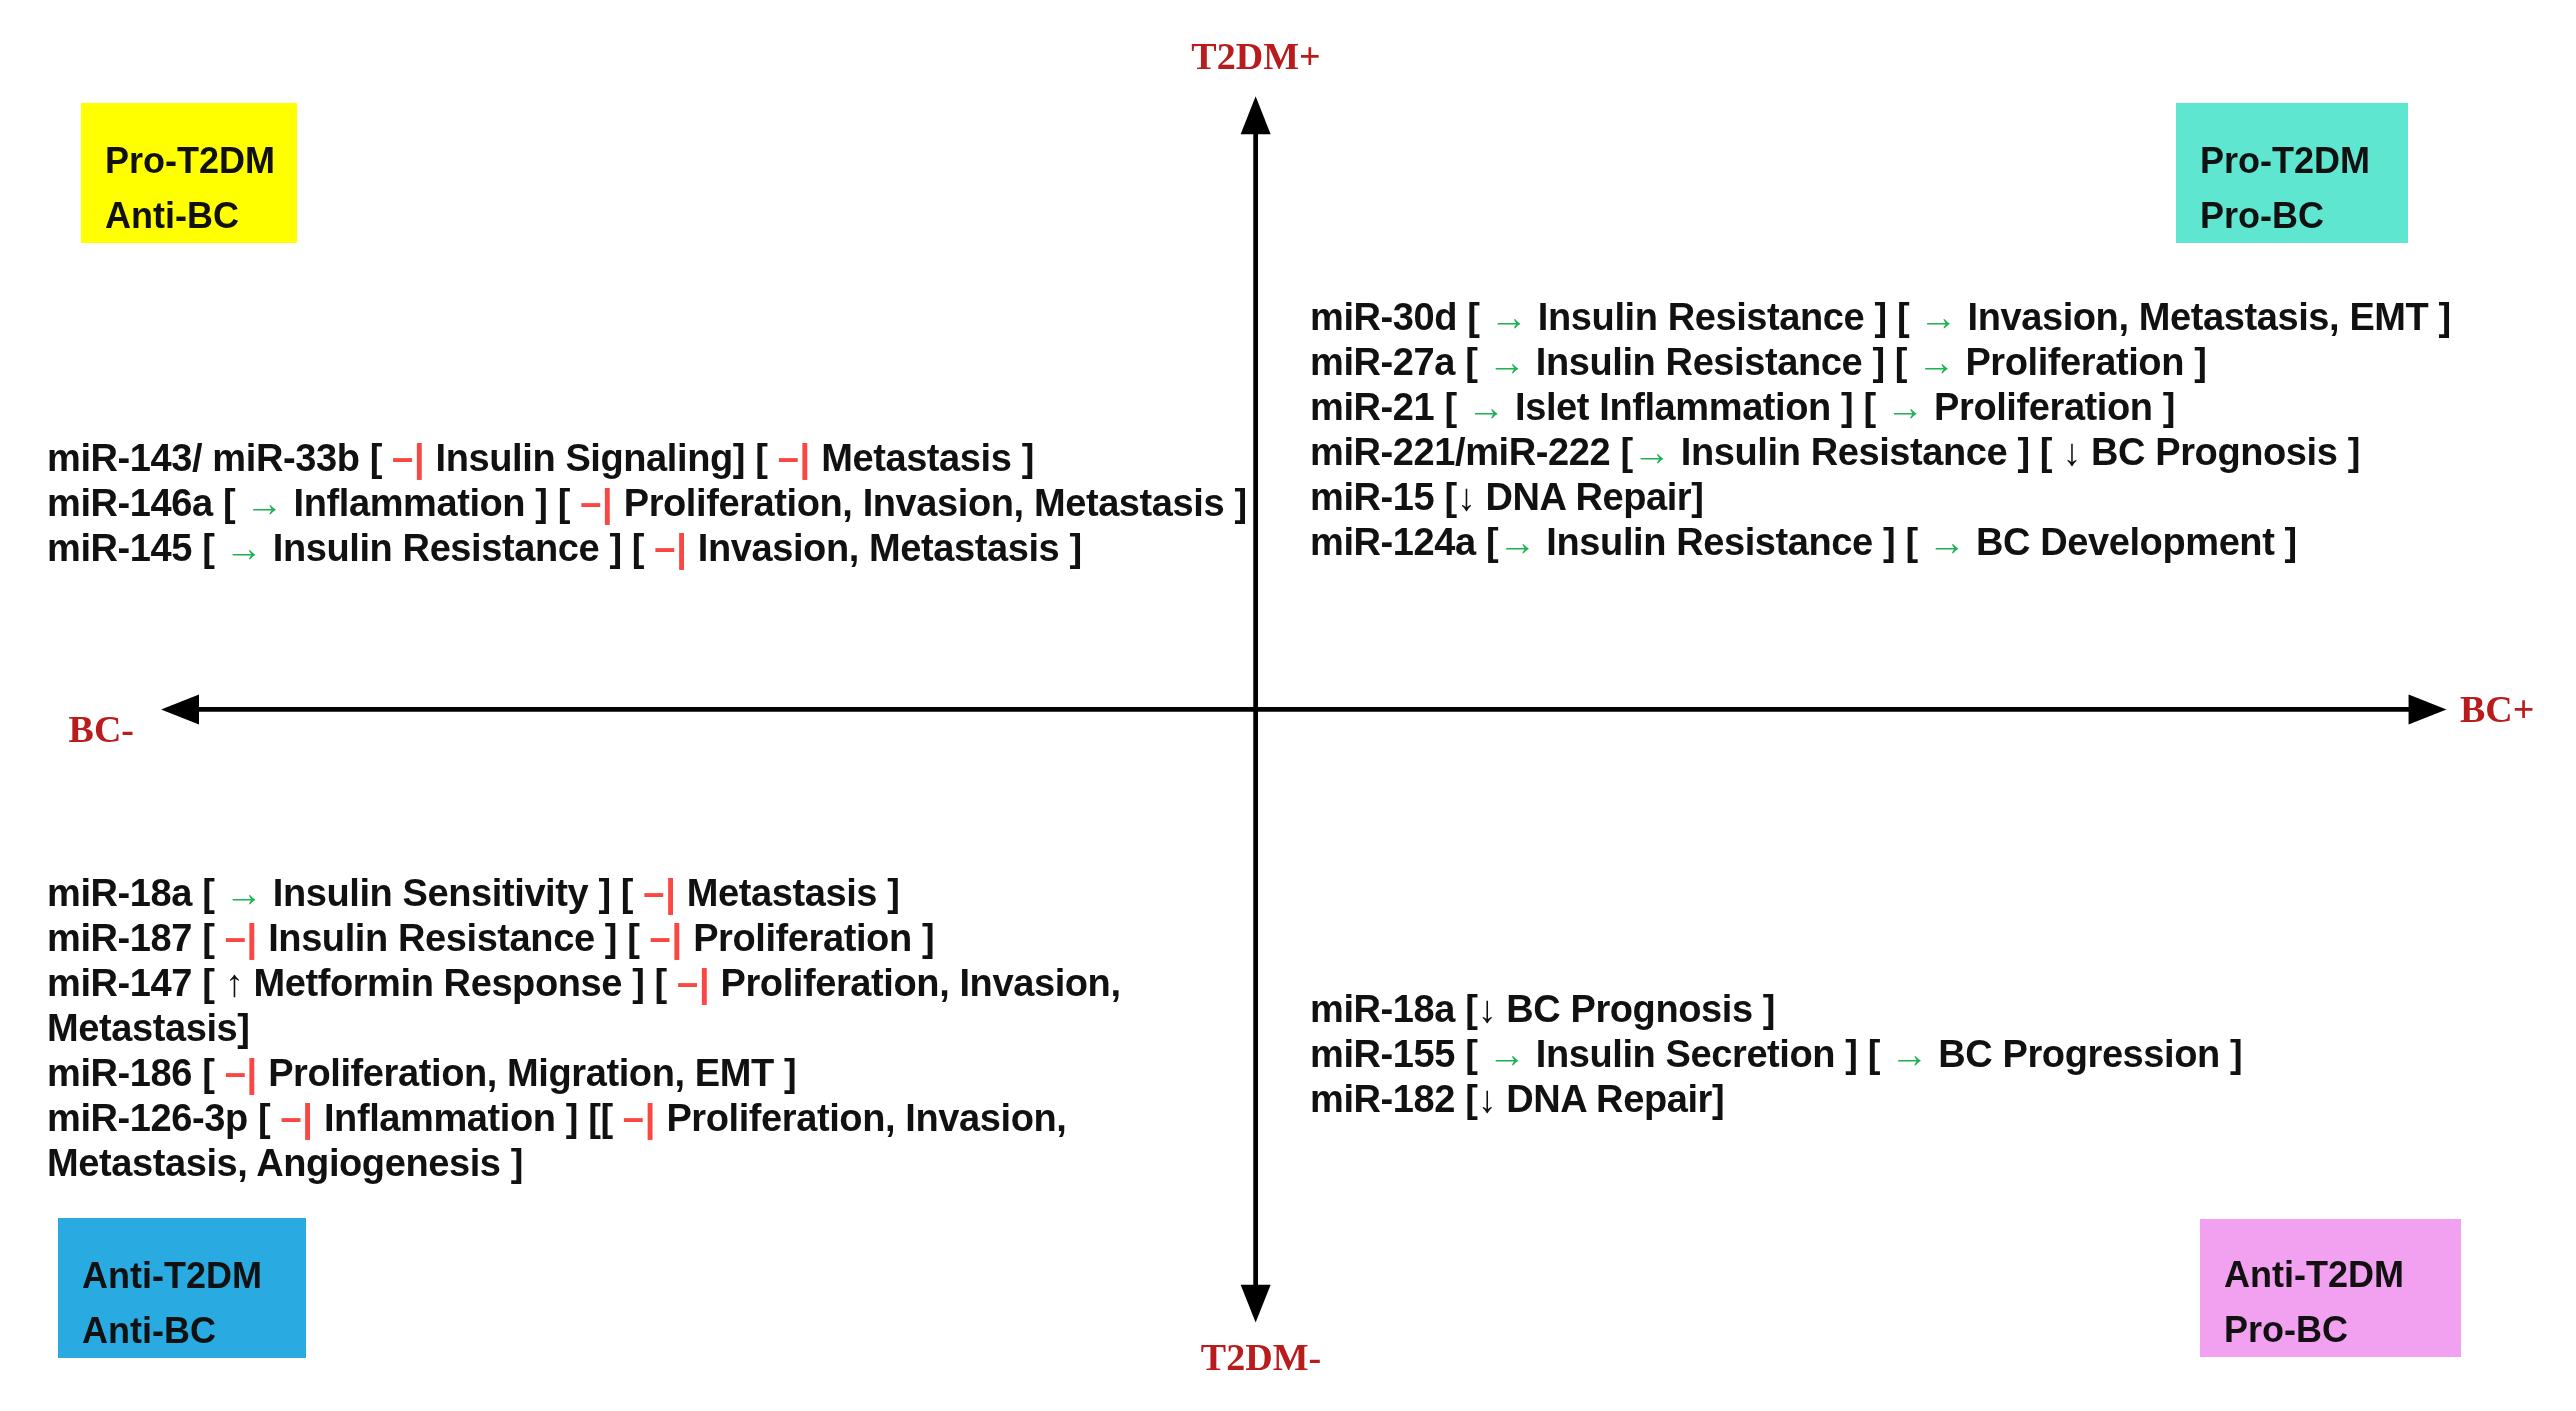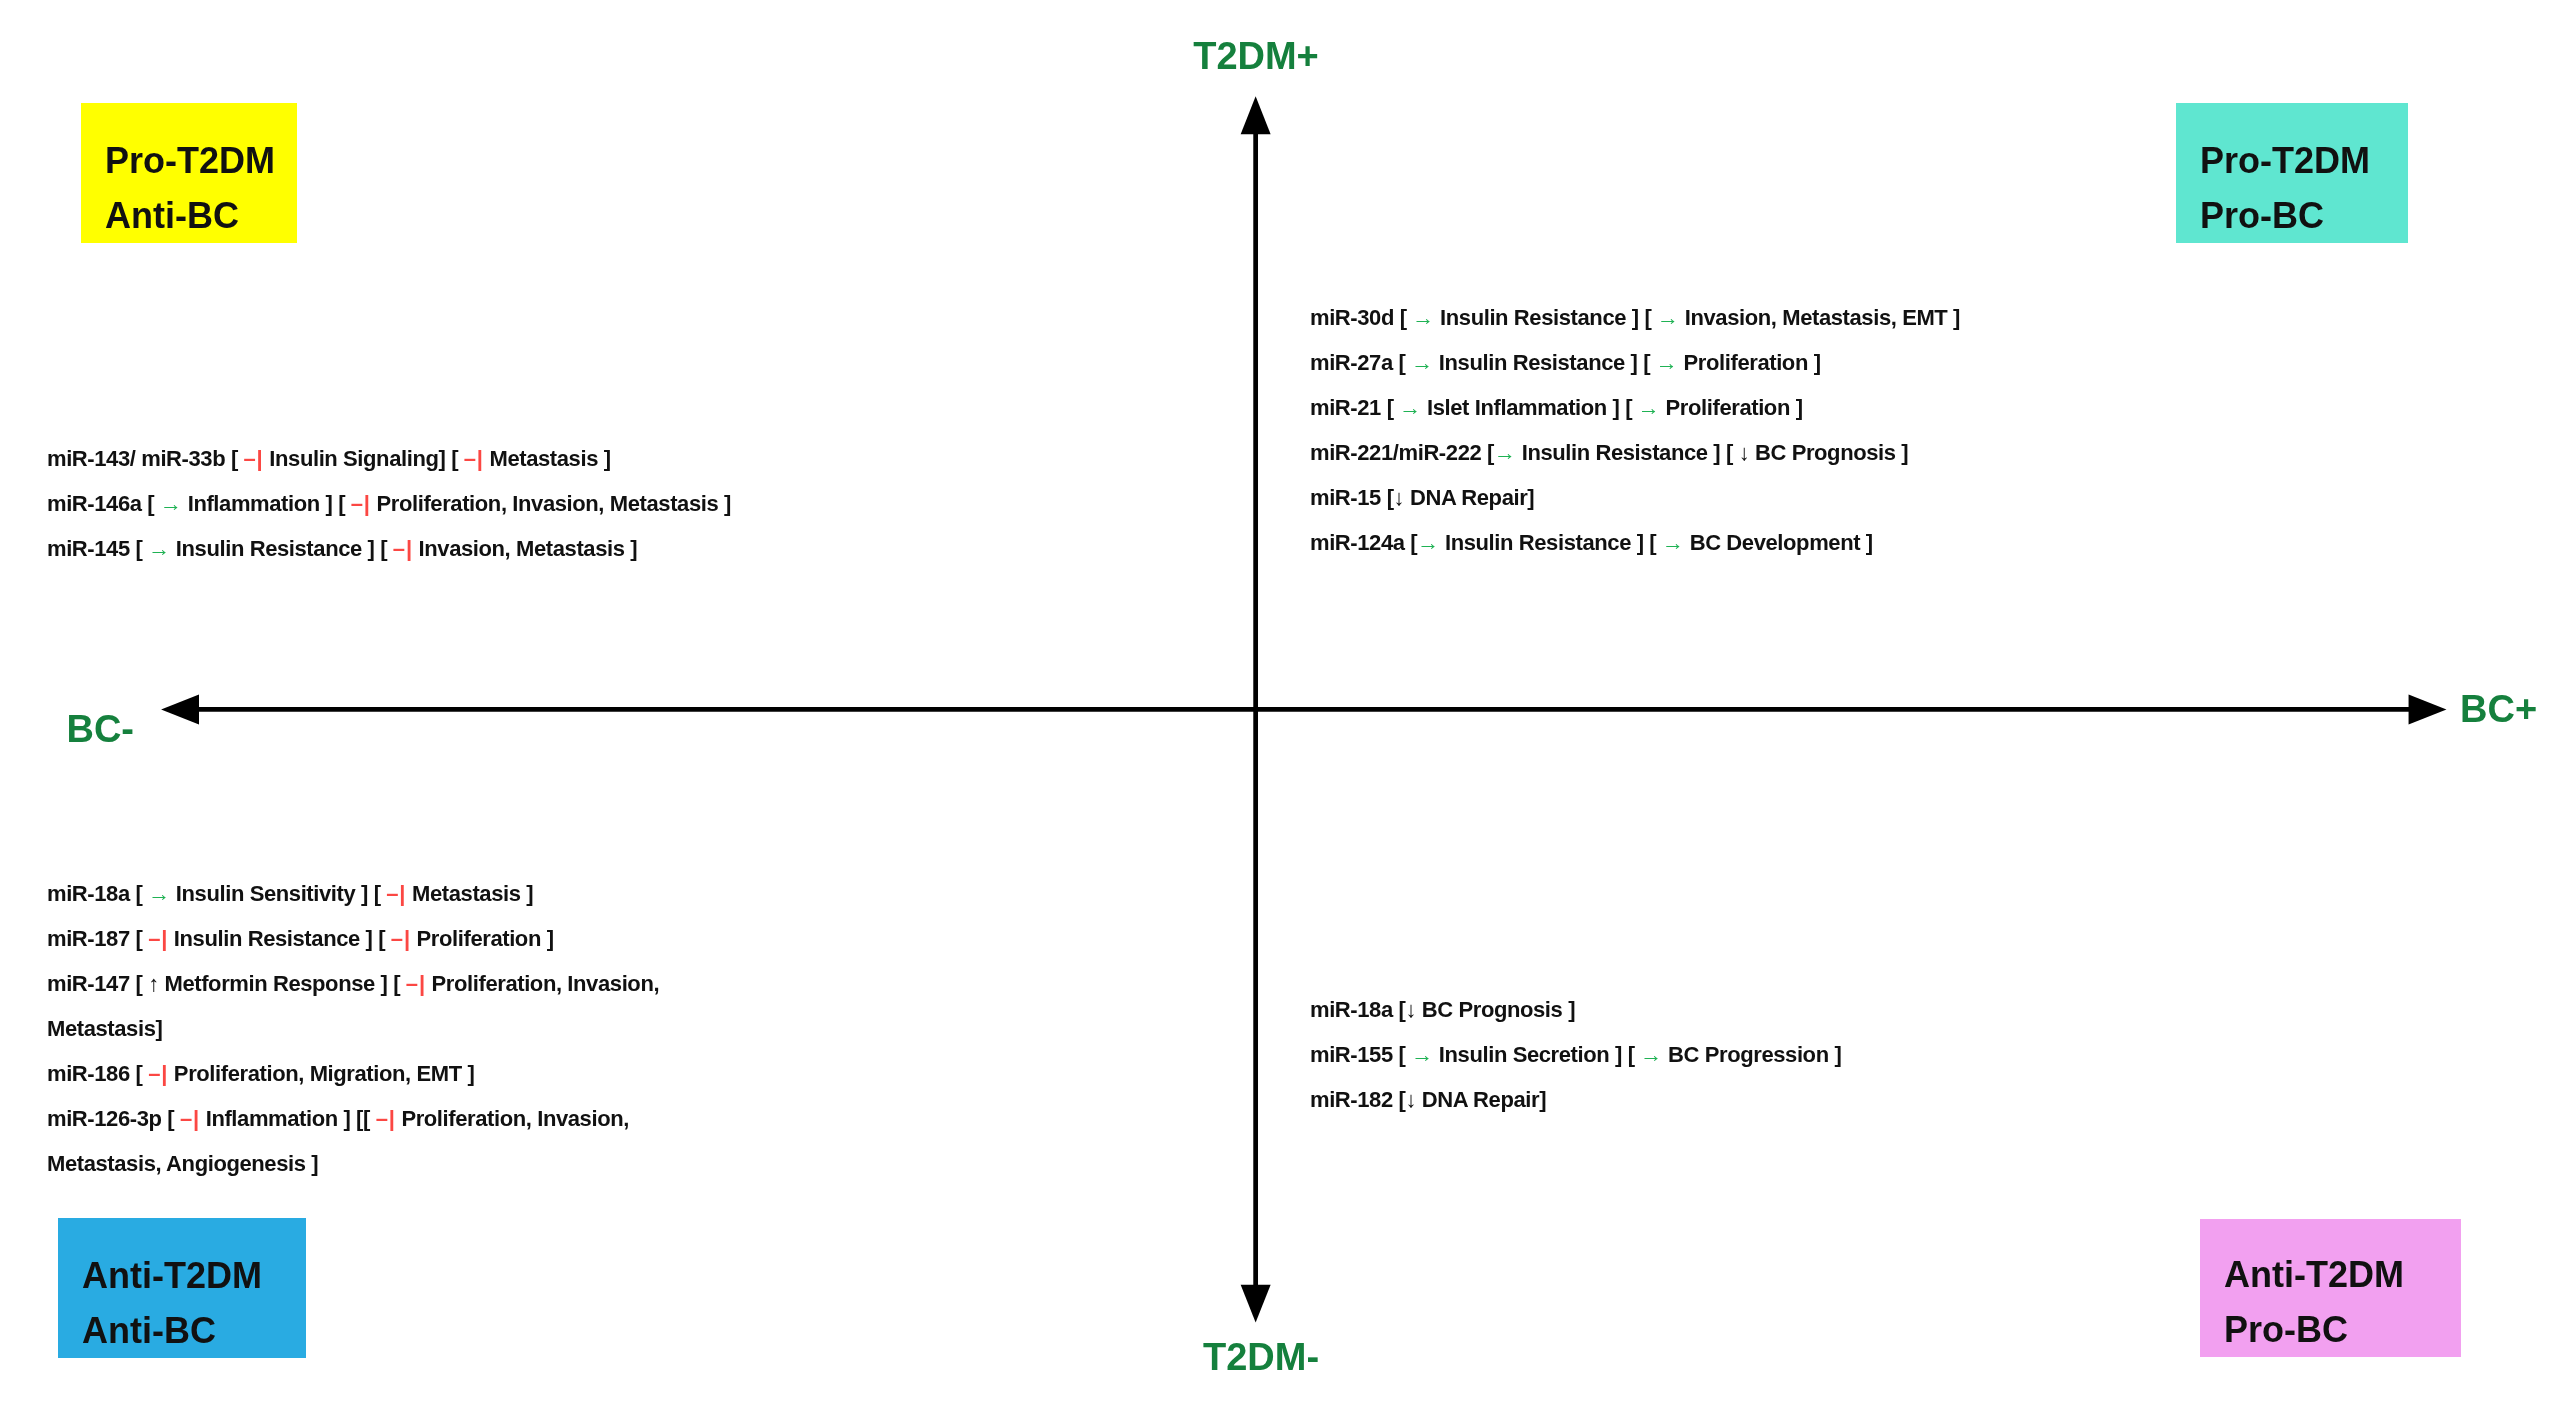--- a/index.html
+++ b/index.html
@@ -21,36 +21,37 @@
     position: absolute;
     left: 0; top: 0;
     width: 2576px;
     height: 1411px;
   }
   .axis-label {
     position: absolute;
     font-size: 38px;
     line-height: 47px;
     white-space: nowrap;
-    color: #15803d;
+    color: #b91c1c;
+    font-family: Liberation Serif, serif;
   }
   .corner-box {
     position: absolute;
     display: flex;
     flex-direction: column;
     justify-content: flex-end;
     padding-left: 24px;
     box-sizing: border-box;
     font-size: 36px;
     line-height: 55px;
     color: #111111;
   }
   .quad-block {
     position: absolute;
-    font-size: 22px;
+    font-size: 38px;
     line-height: 45px;
     letter-spacing: -0.4px;
     white-space: nowrap;
   }
   .quad-block.align-right { text-align: left; }
   .quad-block.align-left  { text-align: left; }
   .qline { white-space: nowrap; }
   .sym { font-weight: bold; }
   .sym-promote { letter-spacing: 0; }
   .sym-inhibit { letter-spacing: 0.8px; }

